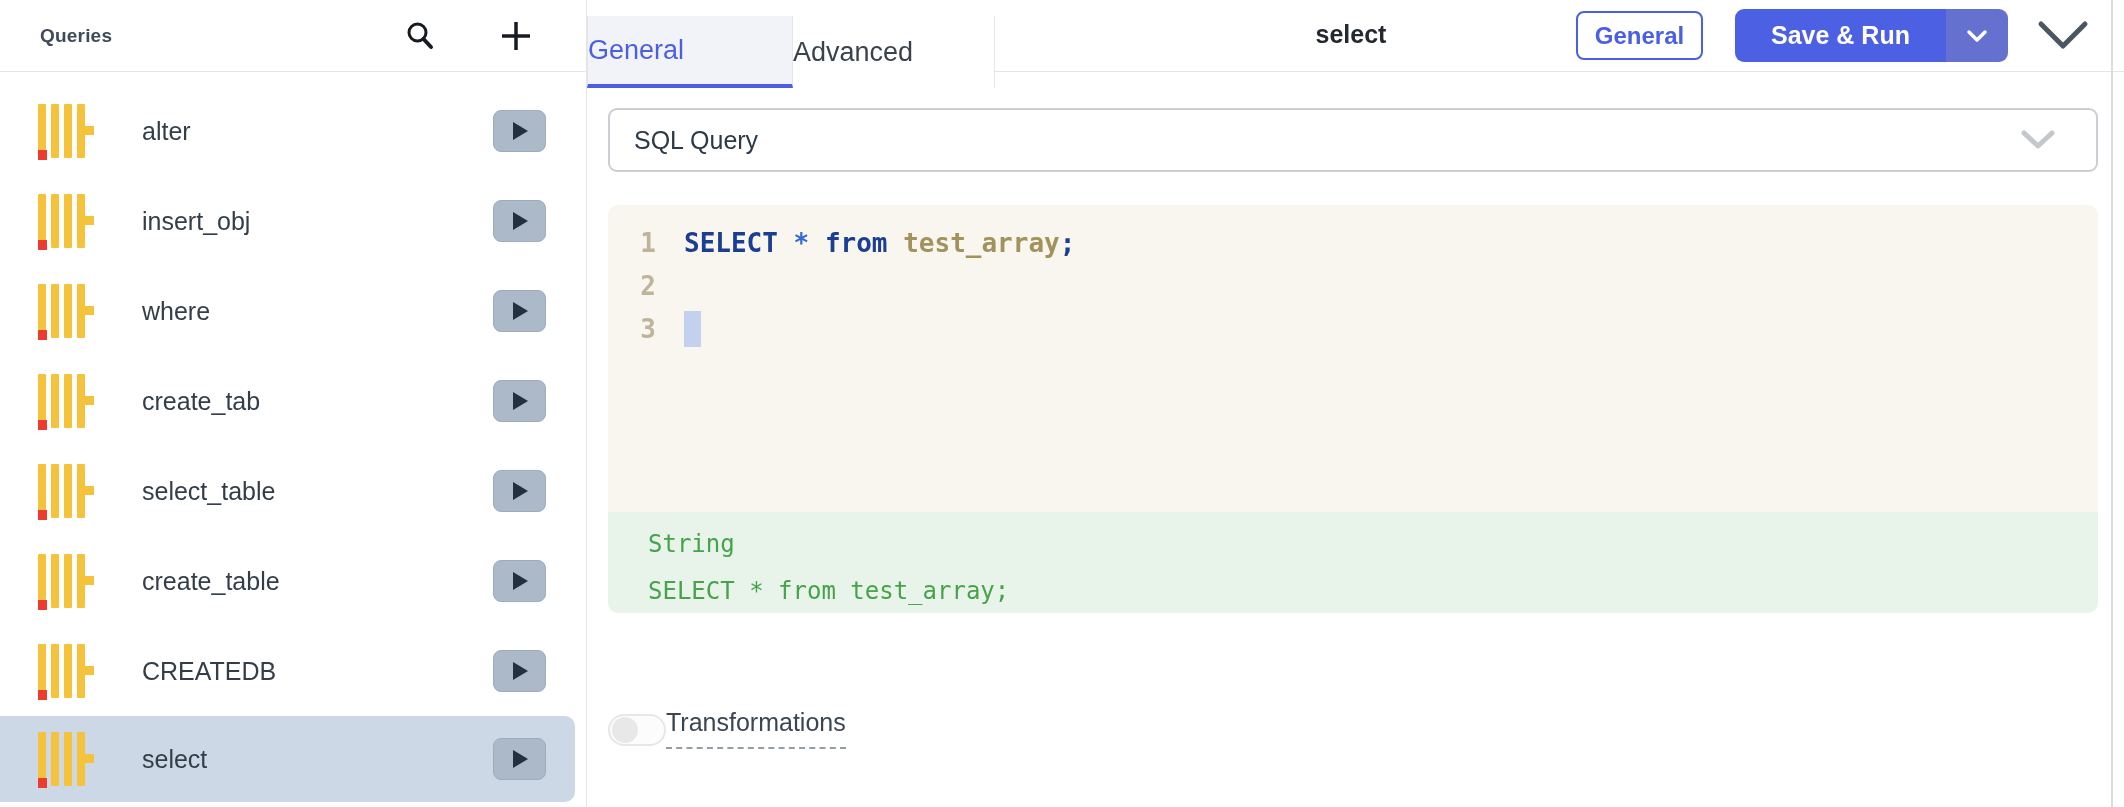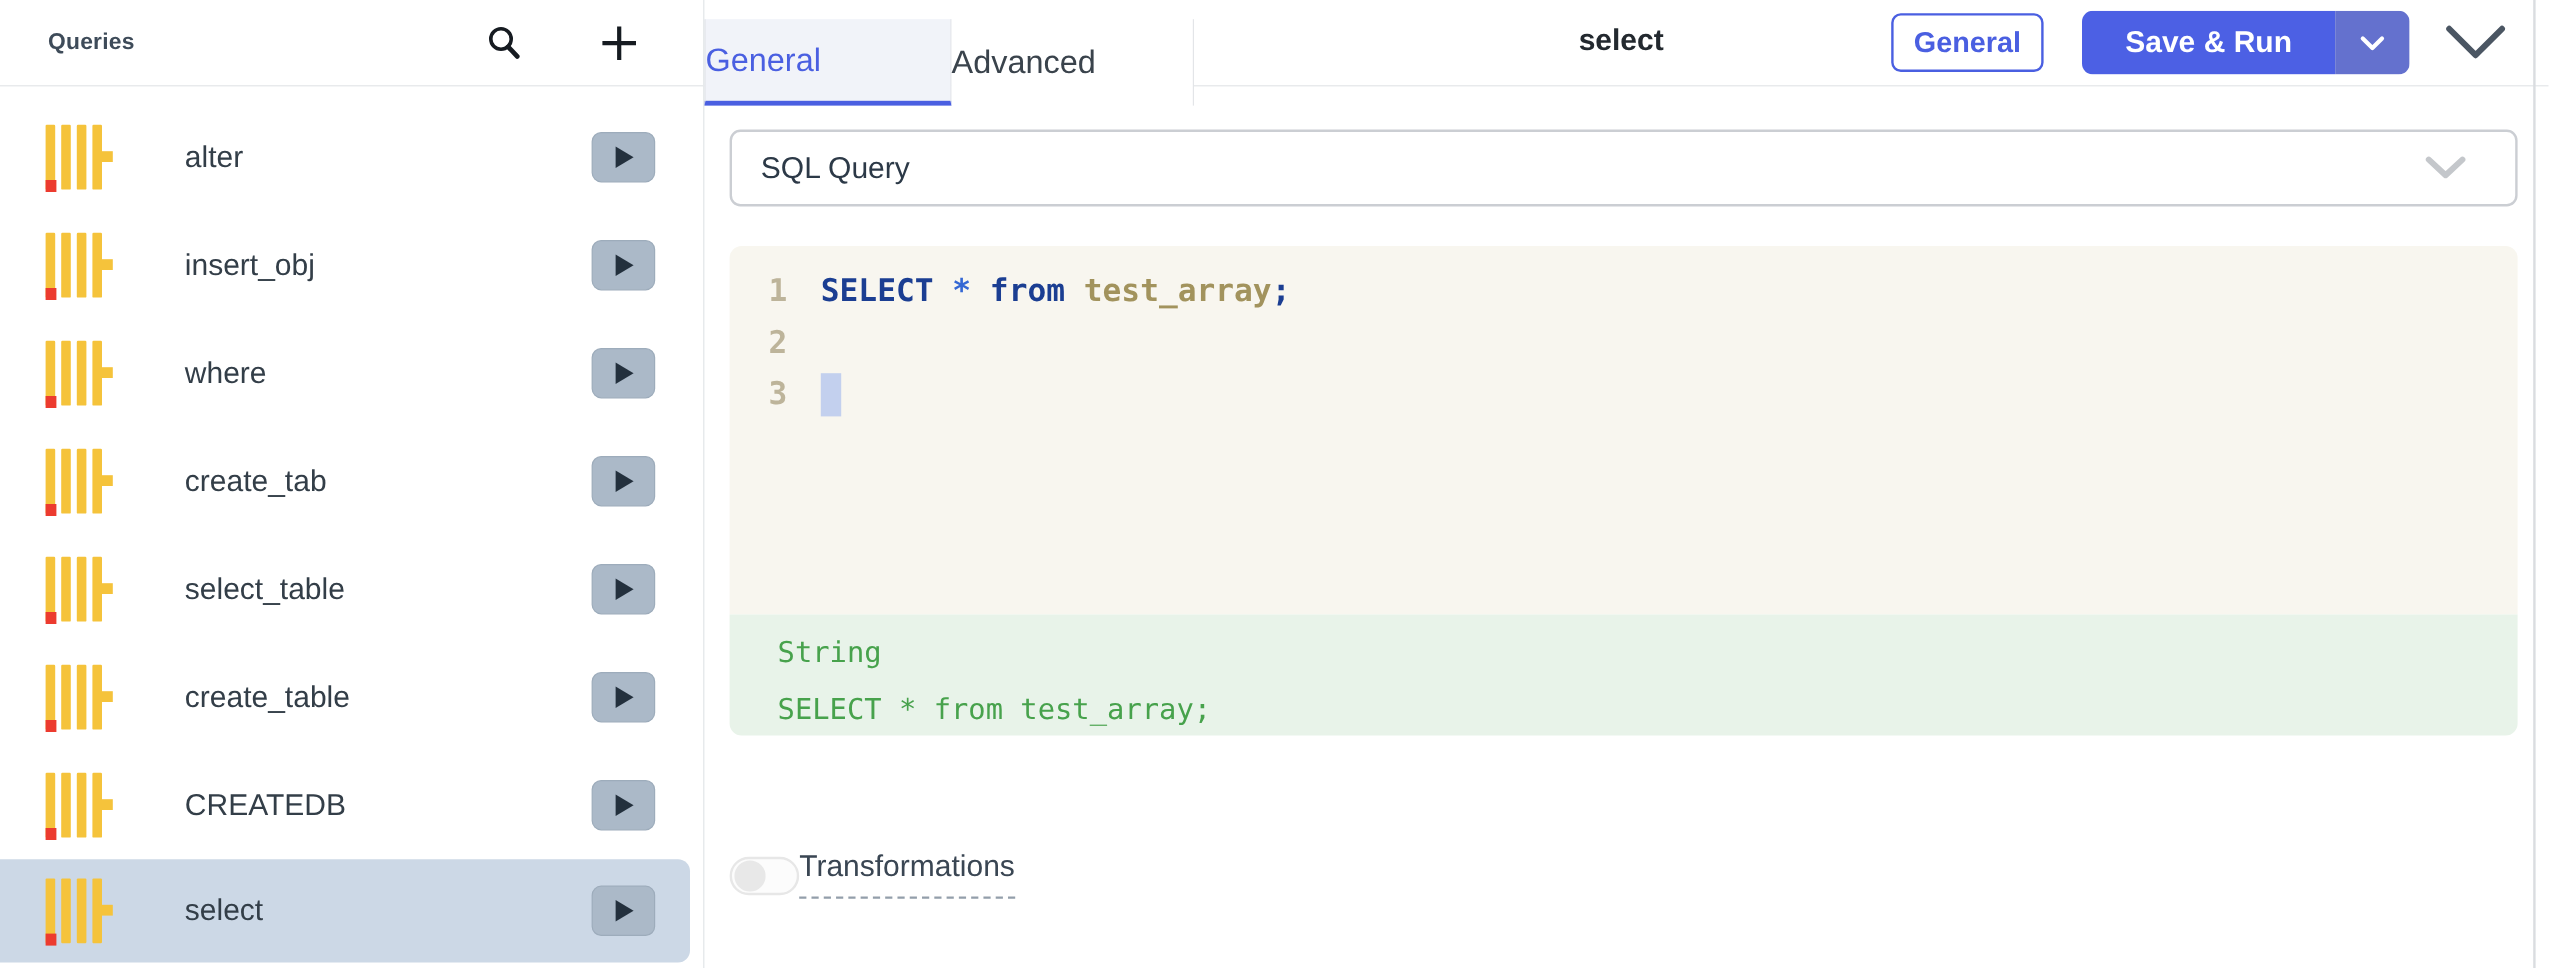--- a/index.html
+++ b/index.html
@@ -15,21 +15,21 @@
   .sidebar { position:absolute; left:0; top:0; width:587px; height:807px; background:#fff; border-right:1px solid #E2E5E8; z-index:2; }
   .sidebar-header { position:absolute; left:0; top:0; width:100%; height:72px; display:flex; align-items:center; padding:0 48px 0 40px; border-bottom:1px solid #E3E5E8; }
   .sidebar-title { font-size:19px; font-weight:700; color:#3E4B59; letter-spacing:.2px; }
   .sidebar-header .spacer { flex:1; }
   .icon-btn { width:44px; height:44px; display:flex; align-items:center; justify-content:center; color:#161B21; cursor:pointer; }
   .icon-btn + .icon-btn { margin-left:52px; }
 
   .sidebar-list { position:absolute; left:0; top:86px; width:587px; }
   .qrow { height:90px; display:flex; align-items:center; padding:0 41px 0 38px; cursor:pointer; }
   .qrow.selected { background:#CCD8E6; border-radius:0 10px 10px 0; margin-right:12px; padding-right:29px; height:86px; }
-  .qlabel { font-size:25px; color:#333E48; margin-left:60px; flex:1; white-space:nowrap; }
+  .qlabel { font-size:25px; color:#333E48; margin-left:48px; flex:1; white-space:nowrap; }
 
   .qicon { position:relative; width:56px; height:56px; flex:0 0 auto; }
   .qicon .bars { position:absolute; left:0; top:1px; display:flex; gap:5px; height:54px; }
   .qicon .bar { width:8px; height:54px; background:#F5C33B; border-radius:1px; }
   .qicon .dot-red { position:absolute; left:0; bottom:-1px; width:9px; height:10px; background:#EC3B2F; }
   .qicon .dash-yellow { position:absolute; right:0; top:23px; width:9px; height:9px; background:#F5C33B; }
 
   .play-btn { width:53px; height:42px; background:#ABB9C8; border:1px solid #9DACBB; border-radius:8px; display:flex; align-items:center; justify-content:center; cursor:pointer; flex:0 0 auto; }
 
   

